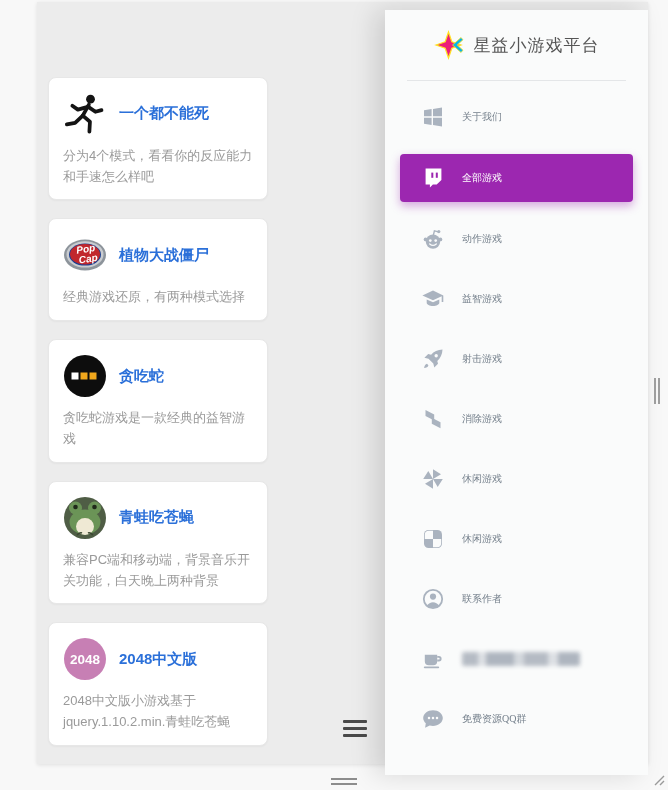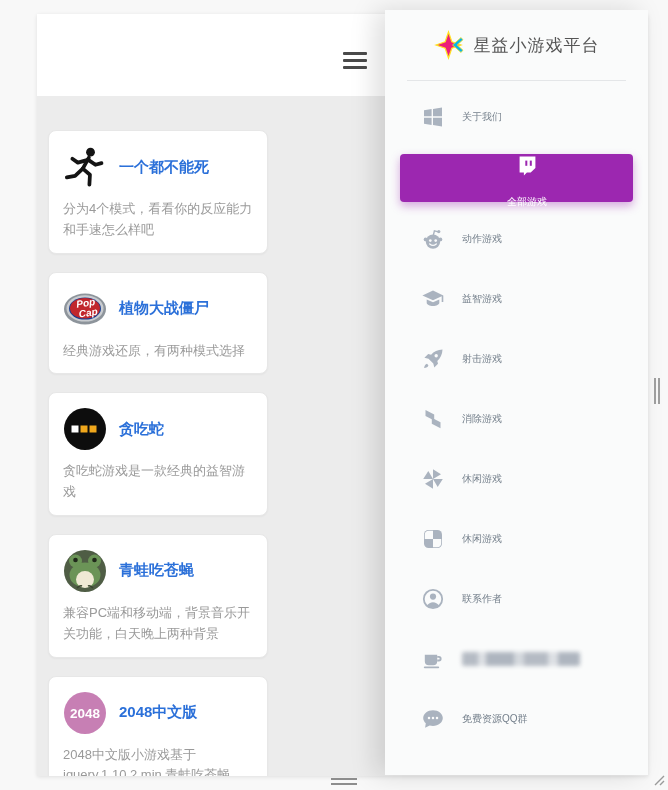--- a/index.html
+++ b/index.html
@@ -6,24 +6,24 @@
   html,body { width:668px; height:790px; overflow:hidden; }
   body {
     position:relative;
     background:#f8f8f8;
     font-family:"Liberation Sans","DejaVu Sans",sans-serif;
     color:#333;
   }
 
   
   .page {
-    position:absolute; left:37px; top:14px; width:611px; height:762px;
+    position:absolute; left:37px; top:2px; width:611px; height:762px;
     background:#ececec;
     box-shadow:0 1px 4px rgba(0,0,0,.10);
-    display:flex; flex-direction:column;
+    display:flex; flex-direction:row;align-items:flex-end;
   }
   .page-header {
     height:82px; background:#fff; position:relative; flex:0 0 auto;
   }
   .hamburger {
     position:absolute; left:306px; top:38px; width:24px; height:17px;
     display:flex; flex-direction:column; justify-content:space-between; cursor:pointer;
   }
   .hamburger span { display:block; height:3px; background:#4a4a4a; border-radius:1px; }
 
@@ -39,40 +39,40 @@
   .card-icon { width:44px; height:44px; flex:0 0 auto; display:flex; align-items:center; justify-content:center; }
   .card-title { color:#2b70d9; font-weight:bold; font-size:15px; }
   .card-desc { color:#9a9a9a; font-size:13px; line-height:1.6; }
 
   
   .sidebar {
     position:absolute; left:385px; top:10px; width:263px; height:765px;
     background:#fafbfb;
     box-shadow:-10px 0 24px rgba(0,0,0,.13);
     overflow:hidden;
+    font-family:Liberation Serif, serif;
   }
   .sidebar-logo {
     height:70px; display:flex; align-items:center; justify-content:center; gap:10px;
   }
   .sidebar-logo .logo-title { font-size:17px; color:#555; letter-spacing:1px; }
   .sidebar-divider { border-top:1px solid #e4e6e8; margin:0 22px; }
 
   .menu { padding-top:6px; }
   .menu-item {
     height:60px; display:flex; align-items:center; gap:17px;
     padding-left:36px; cursor:pointer; color:#75808c; font-size:10px;
   }
   .mi-icon { width:24px; height:24px; color:#aab3bf; display:flex; align-items:center; justify-content:center; flex:0 0 auto; }
   .mi-icon svg { width:100%; height:100%; }
 
   .menu-item.active {
     background:#9c27b0; color:#fff; border-radius:4px;
     margin:7px 15px; height:48px; padding-left:21px;
     box-shadow:0 4px 10px rgba(156,39,176,.40);
-    flex-direction:column;
   }
   .menu-item.active .mi-icon { color:#fff; }
 
   .blur-label {
     width:118px; height:14px; border-radius:2px;
     background:linear-gradient(90deg,#b5bbc4 0 16px,#dde0e4 16px 24px,#aeb5bf 24px 52px,#d4d8dd 52px 62px,#b5bbc4 62px 86px,#dde0e4 86px 96px,#aeb5bf 96px 118px);
     filter:blur(2px);
   }
 
   

